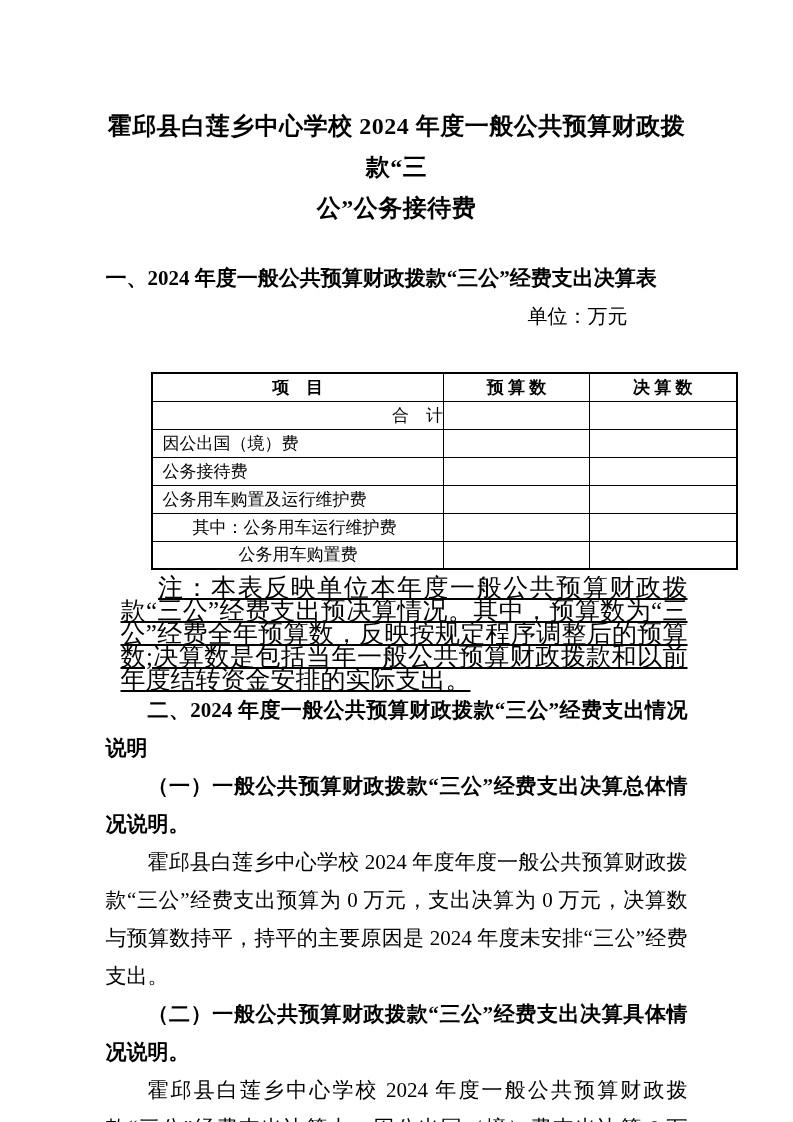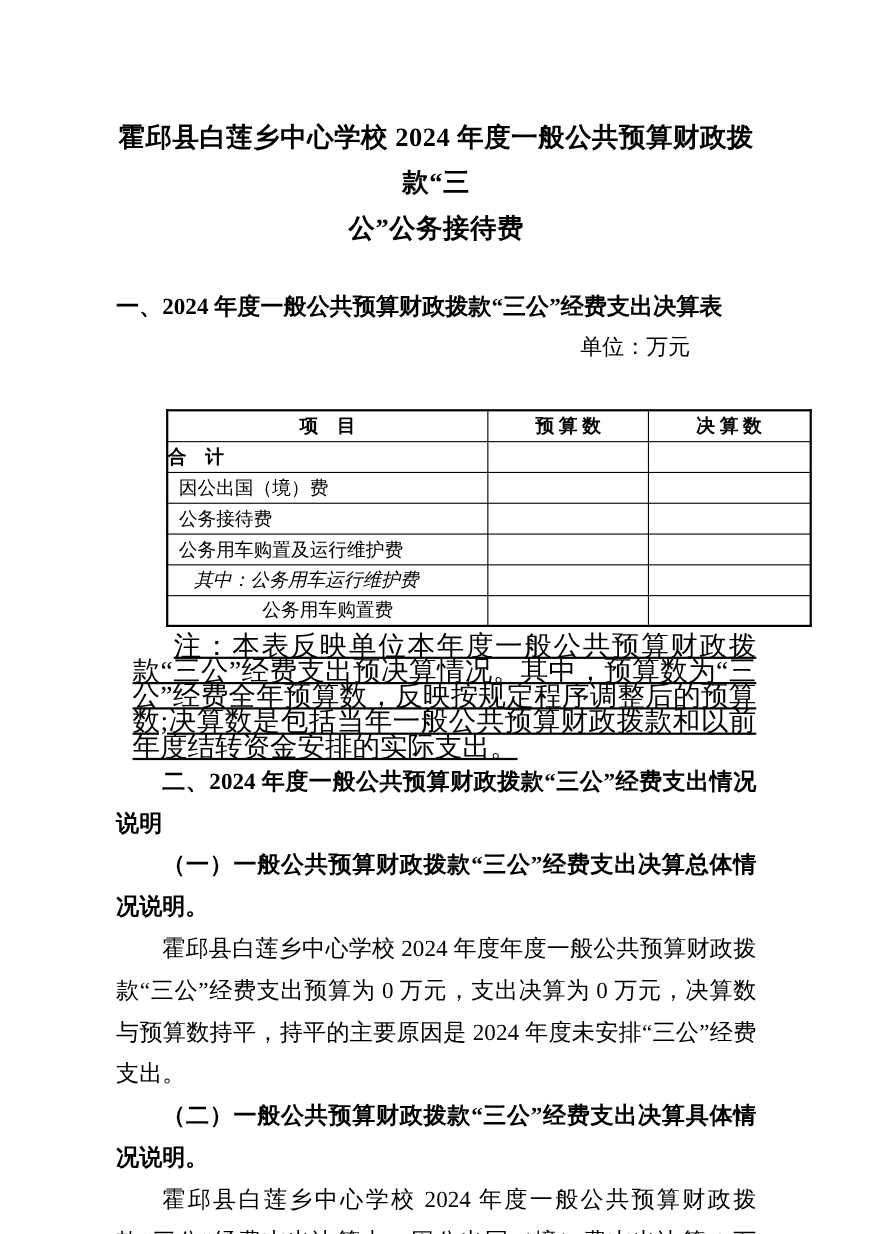--- a/index.html
+++ b/index.html
@@ -45,23 +45,23 @@
   table.budget-table td {
     border: 1px solid #000;
     height: 28px;
     padding: 0;
     font-size: 17px;
     vertical-align: middle;
   }
   table.budget-table th { font-weight: bold; text-align: center; }
   table.budget-table td.item-cell { text-align: left; padding-left: 10px; }
   table.budget-table tr.row-total td.item-cell {
-    text-align: left; font-weight: bold; padding-left: 0;
+    text-align: right; font-weight: normal; padding-left: 0;
   }
-  table.budget-table tr.row-indent1 td.item-cell { padding-left: 24px; font-style: italic; }
+  table.budget-table tr.row-indent1 td.item-cell { padding-left: 40px; }
   table.budget-table tr.row-indent2 td.item-cell { padding-left: 86px; }
   .note {
     margin: 6px 0 0 15px;
     font-size: 25px;
     line-height: 23px;
     text-align: justify;
     text-indent: 1.5em;
     text-decoration: underline;
   }
   .h2 {

